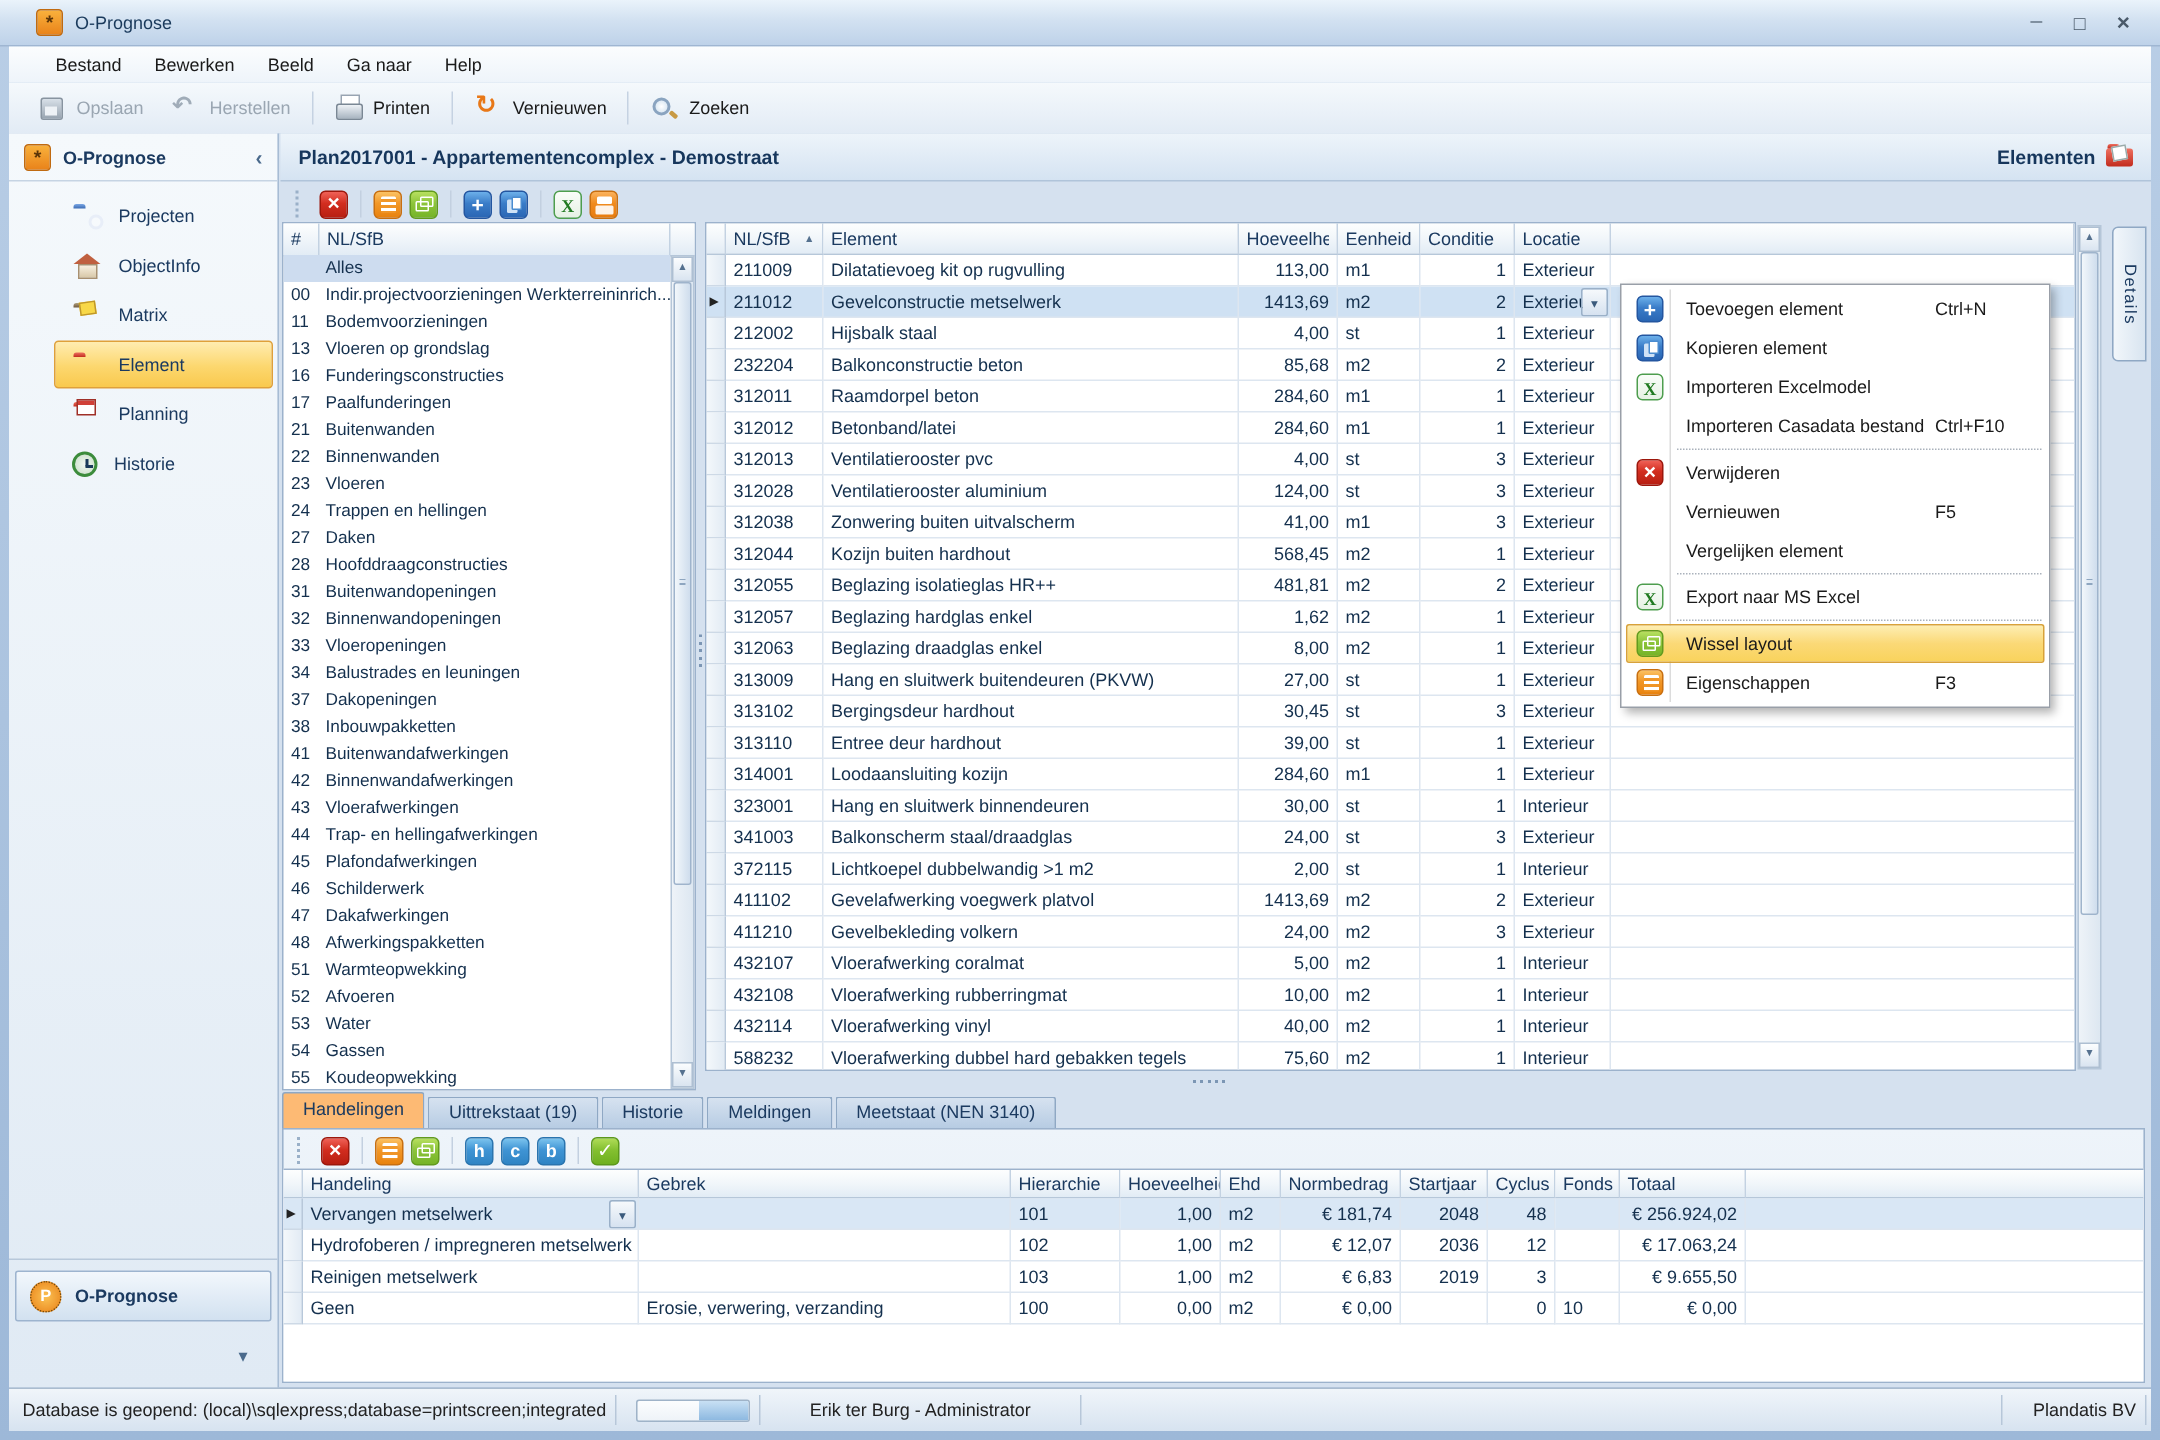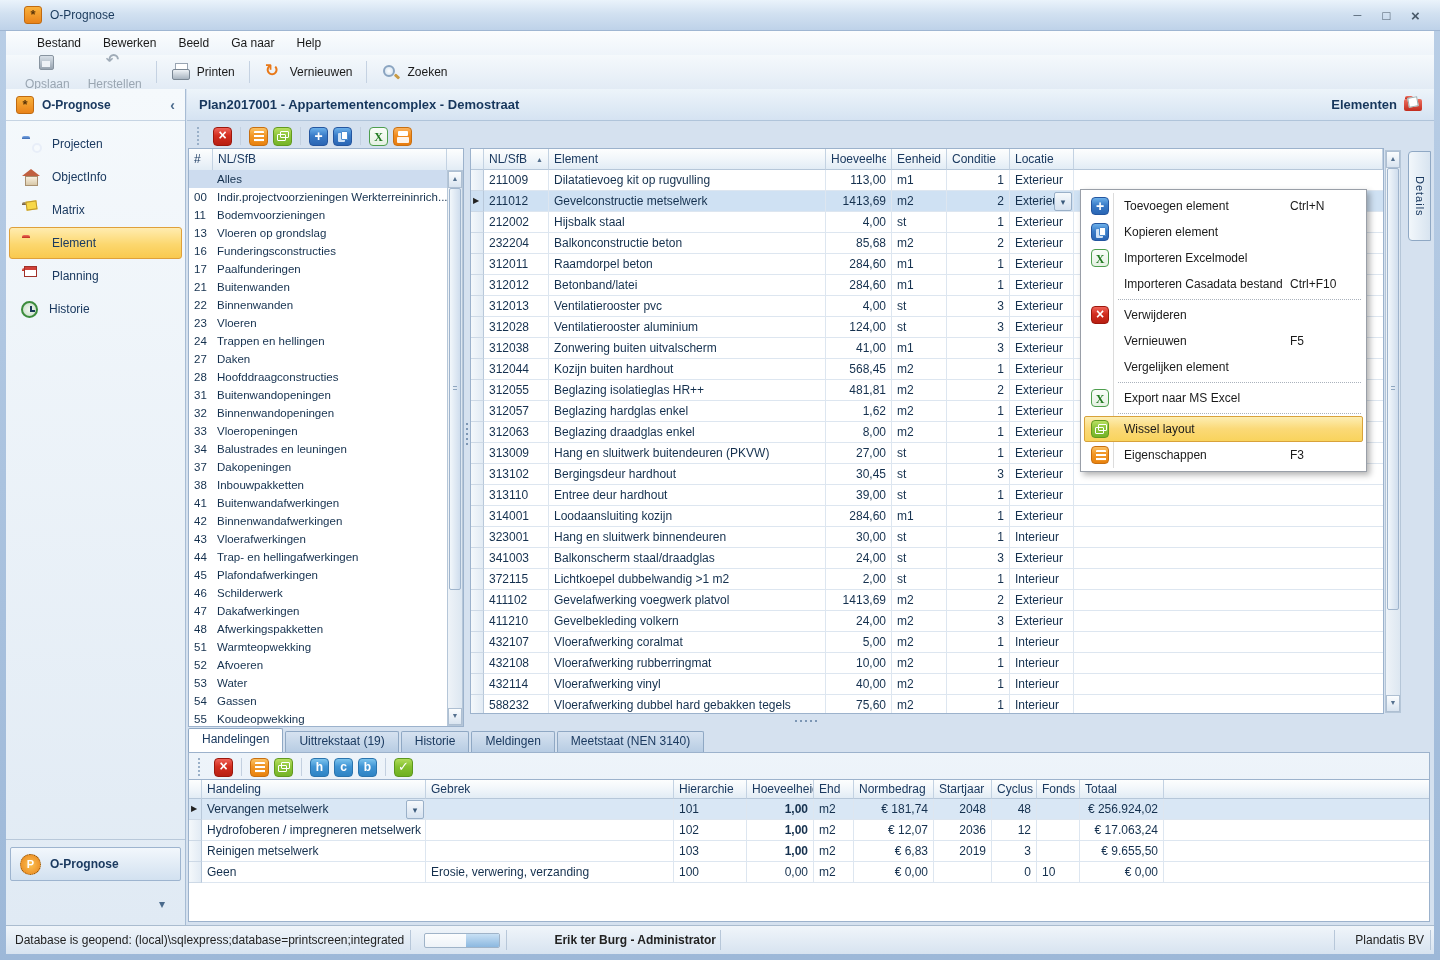--- a/index.html
+++ b/index.html
@@ -25,21 +25,21 @@
   .win-close::after{content:"×";font-size:15px;font-weight:bold;}
   
   #menubar{position:absolute;left:6px;top:31px;right:6px;height:24px;
     background:linear-gradient(#fbfdfe,#eef4fa);display:flex;align-items:center;padding-left:20px;}
   .menu-item{padding:3px 11px;color:#1a1a1a;}
   
   #maintoolbar{position:absolute;left:6px;top:55px;right:6px;height:34px;
     background:linear-gradient(#f5f9fc,#e2ebf5);border-bottom:1px solid #c7d4e4;
     display:flex;align-items:center;padding-left:10px;}
   .tb-btn{display:flex;align-items:center;gap:6px;padding:4px 9px;color:#1a1a1a;border-radius:3px;}
-  .tb-btn.disabled{color:#9aa6b2;flex-direction:column;}
+  .tb-btn.disabled{color:#9aa6b2;}
   .tb-sep{width:1px;height:22px;background:#c5d2e2;margin:0 5px;flex:none;}
   .bigic{display:inline-block;position:relative;width:20px;height:18px;flex:none;}
   .save-icon::after{content:"";position:absolute;left:2px;top:2px;width:13px;height:13px;
     background:linear-gradient(#d8e0e8,#98a4b0);border:1px solid #8894a0;border-radius:2px;}
   .save-icon::before{content:"";position:absolute;left:5px;top:8px;width:8px;height:6px;background:#eef2f6;z-index:1;}
   .undo-icon::after{content:"↶";font-size:16px;color:#a0acb8;font-weight:bold;position:absolute;left:1px;top:-3px;}
   .printer-icon::before{content:"";position:absolute;left:4px;top:0;width:11px;height:6px;background:#fff;border:1px solid #98a4b2;}
   .printer-icon::after{content:"";position:absolute;left:1px;top:6px;width:16px;height:9px;
     background:linear-gradient(#eef2f6,#a8b4c0);border:1px solid #7a8794;border-radius:2px;}
   .refresh-icon::after{content:"↻";font-size:17px;font-weight:bold;color:#e87818;position:absolute;left:1px;top:-3px;}
@@ -48,21 +48,21 @@
   .search-icon::after{content:"";position:absolute;left:13px;top:12px;width:6px;height:3px;
     background:#c89a44;transform:rotate(40deg);border-radius:1px;}
   
   #workspace{position:absolute;left:6px;top:89px;right:6px;bottom:35px;background:#d5e1ef;}
   
   #sidebar{position:absolute;left:0;top:0;width:180px;height:100%;
     background:linear-gradient(#f5f9fc,#e0eaf4);border-right:1px solid #a7bcd4;box-sizing:border-box;}
   #sb-header{height:31px;display:flex;align-items:center;gap:8px;padding:0 10px;border-bottom:1px solid #c6d4e3;font-weight:bold;}
   .sb-caret-left{margin-left:auto;color:#4a6a8c;font-weight:bold;}
   .sb-caret-left::after{content:"‹";font-size:14px;}
-  #sidebar-items{padding-top:6px;}
+  #sidebar-items{padding-top:6px;padding-left:27px;}
   .sb-item{height:30px;display:flex;align-items:center;gap:11px;padding:0 6px 0 11px;margin:1px 3px;border:1px solid transparent;border-radius:3px;}
   .sb-item.active{background:linear-gradient(#ffecb0,#fcd76e 55%,#f9c94e);border:1px solid #dfa03a;}
   .sb-label{white-space:nowrap;}
   .sic{display:inline-block;position:relative;width:20px;height:16px;flex:none;}
   .fold{width:20px;height:12px;border-radius:2px;position:relative;top:3px;}
   .fold::before{content:"";position:absolute;top:-3px;left:1px;width:8px;height:3px;border-radius:2px 2px 0 0;background:inherit;}
   .folder-search-icon .fold{background:linear-gradient(#7aa6e4,#3c6cb4);}
   .folder-search-icon::after{content:"";position:absolute;right:-1px;bottom:-1px;width:6px;height:6px;
     border:2px solid #e8eef8;border-radius:50%;background:rgba(255,255,255,.25);}
   .house-icon::before{content:"";position:absolute;left:1px;top:0;width:0;height:0;
@@ -198,45 +198,45 @@
   .cm-icwrap{width:30px;display:flex;justify-content:center;flex:none;}
   .cm-item .ic{width:18px;height:18px;}
   .cm-label{flex:1;padding-left:9px;white-space:nowrap;overflow:hidden;}
   .cm-short{width:66px;text-align:left;flex:none;}
   .cm-sep{border-top:1px dotted #aab2bc;margin:2px 2px 2px 34px;height:0;}
   .cm-item.hl{background:linear-gradient(#fdeeb3,#fbd977 50%,#f9d35c);border:1px solid #d8a23a;z-index:2;}
   
   #bottom-tabs{position:absolute;left:1px;top:640px;height:23px;display:flex;align-items:flex-end;}
   .btab{height:20px;line-height:19px;padding:0 13px;background:linear-gradient(#d6e2f0,#b7cce3);
     border:1px solid #8fa8c4;border-bottom:none;border-radius:2px 2px 0 0;margin-right:2px;color:#1b3a60;white-space:nowrap;}
-  .btab.active{background:#ffffff;height:23px;line-height:21px;position:relative;z-index:2;}
+  .btab.active{background:#fdba74;height:23px;line-height:21px;position:relative;z-index:2;}
   #bottom-page{position:absolute;left:1px;right:4px;top:663px;bottom:3px;
     background:linear-gradient(#eef4fa,#e2ebf5);border:1px solid #9cb2cc;box-sizing:border-box;}
   #actions-toolbar{left:9px;top:3px;height:22px;}
   #bgrid{position:absolute;left:0;right:0;top:26px;bottom:0;background:#fff;border-top:1px solid #9cb2cc;overflow:hidden;}
   .bgrid-header,.bgrid-row{display:grid;grid-template-columns:13px 224px 248px 73px 67px 40px 80px 58px 45px 43px 84px minmax(0,1fr);}
   .bcell{border-right:1px solid #dde6f0;border-bottom:1px solid #dde6f0;padding:0 5px;white-space:nowrap;overflow:hidden;color:#14304e;}
   .bgrid-header .bcell{background:linear-gradient(#fdfefe,#f1f6fa 50%,#e2ecf5);border-right:1px solid #c3d2e2;
     border-bottom:1px solid #b6c7d9;color:#1b3a60;height:18px;line-height:17px;display:flex;align-items:center;padding:0 5px;}
   .bgrid-row{height:21px;line-height:20px;}
   .bcell.gut{background:linear-gradient(90deg,#f4f8fb,#e2ebf4);border-right:1px solid #b8c8da;
     border-bottom:1px solid #cdd9e6;padding:0;position:relative;}
   .bcell.num{text-align:right;}
-  .bcell.bold{font-weight:bold;}
+  .bcell.bold{font-weight:normal;}
   .bcell.last{border-right:none;}
   .bgrid-row.sel .bcell{background:#d9e7f5;}
   
   #statusbar{position:absolute;left:6px;right:6px;top:925px;height:28px;
     background:linear-gradient(#f0f5fa,#d7e3f0);border-top:1px solid #aabccf;color:#222;}
   .st-sep{position:absolute;top:4px;bottom:4px;width:1px;background:#b7c7d9;}
   #st-db{position:absolute;left:9px;top:7px;white-space:nowrap;}
   #st-progress{position:absolute;left:418px;top:7px;width:74px;height:13px;background:linear-gradient(#fcfdfe,#eef3f8);
     border:1px solid #9fb3c8;border-radius:2px;overflow:hidden;}
   #progress-fill{position:absolute;right:0;top:0;bottom:0;background:linear-gradient(#c8e0f4,#8cb8e0);}
-  #st-user{position:absolute;left:505px;width:205px;top:7px;text-align:right;white-space:nowrap;font-weight:bold;}
+  #st-user{position:absolute;left:505px;width:205px;top:7px;text-align:center;white-space:nowrap;}
   #st-company{position:absolute;left:1334px;width:84px;top:7px;text-align:right;white-space:nowrap;}
 </style>
 </head>
 <body>
 
 <div id="titlebar">
   <span class="applogo">*</span>
   <span id="title-text">O-Prognose</span>
   <span id="win-controls">
     <span class="winbtn win-min"></span>

